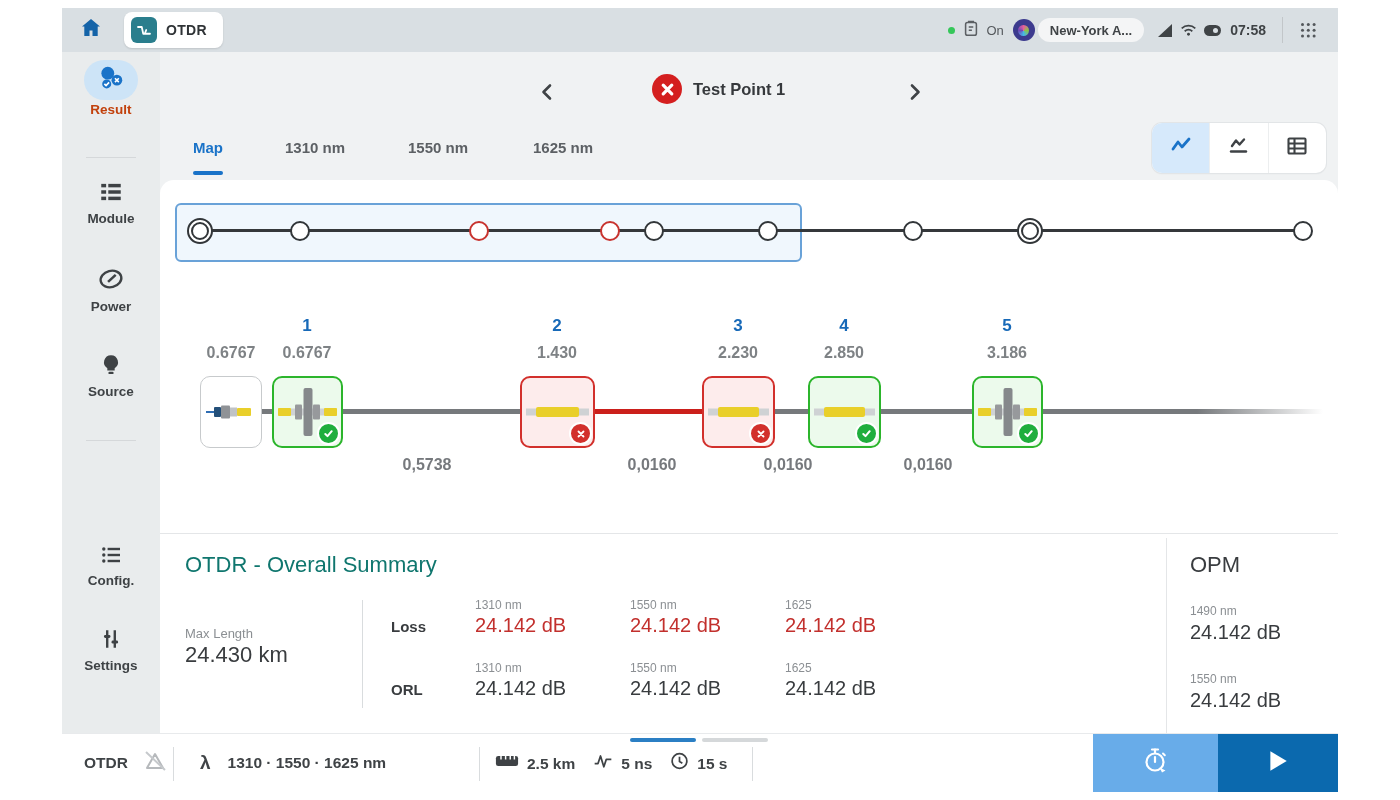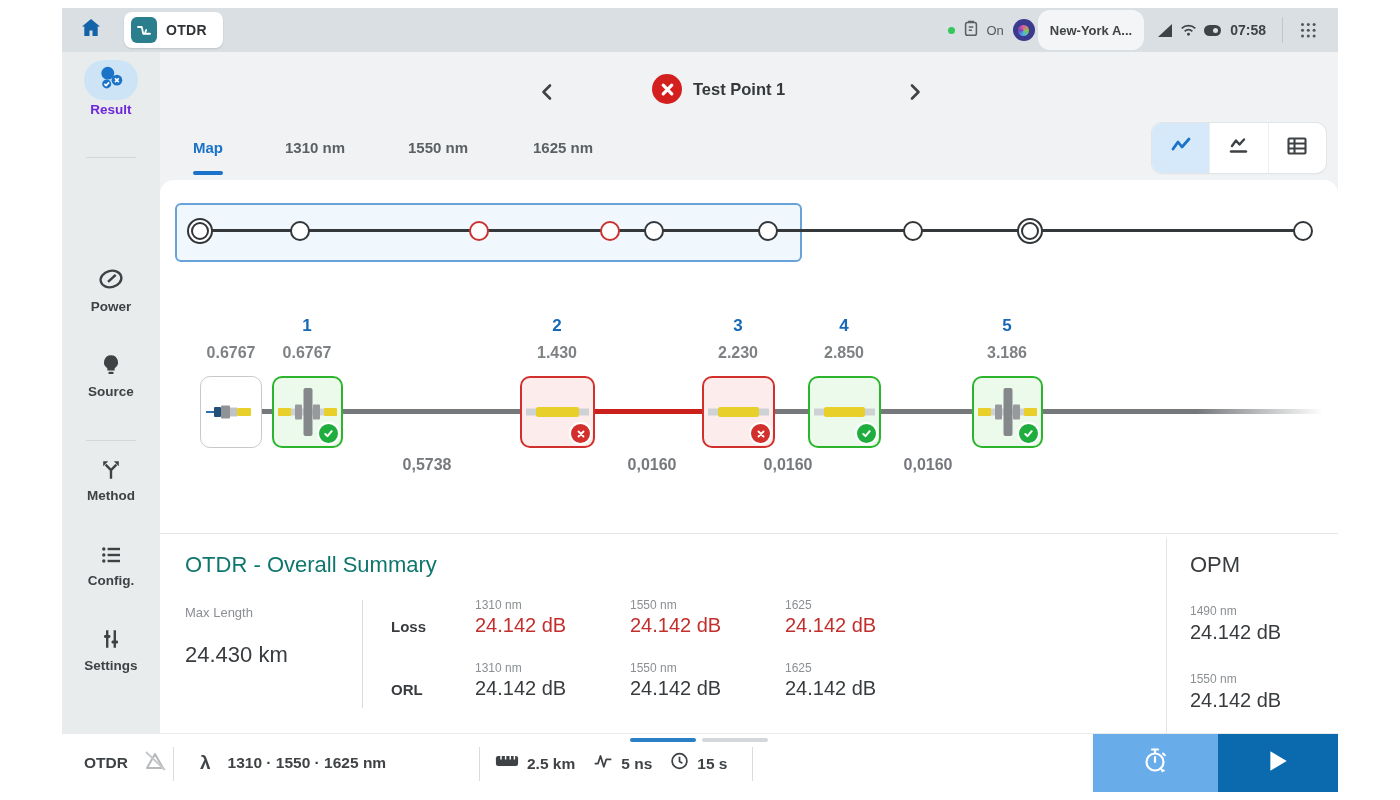--- a/index.html
+++ b/index.html
@@ -10,40 +10,40 @@
   .topbar{height:44px;background:#d9dfe3;display:flex;align-items:center;position:relative;}
   .home-btn{margin-left:16px;width:26px;height:26px;display:flex;align-items:center;justify-content:center;cursor:pointer;}
   .app-tab{margin-left:20px;background:#fff;border-radius:8px;height:36px;display:flex;align-items:center;gap:9px;padding:0 16px 0 7px;box-shadow:0 1px 2px rgba(0,0,0,.12);}
   .app-tab .tabicon{width:26px;height:26px;border-radius:6px;background:#2a7e8d;display:flex;align-items:center;justify-content:center;}
   .app-tab .tablabel{font-size:14px;font-weight:700;color:#2f3336;letter-spacing:.3px;}
   .tb-right{margin-left:auto;display:flex;align-items:center;margin-right:12px;}
   .green-dot{width:7px;height:7px;border-radius:50%;background:#35c75a;margin-right:7px;}
   .on-label{font-size:13px;color:#55595d;margin:0 9px 0 6px;text-align:center;}
   .avatar{width:22px;height:22px;border-radius:50%;background:#3c3a8e;display:flex;align-items:center;justify-content:center;margin-right:3px;}
   .avatar i{display:block;width:11px;height:11px;border-radius:50%;background:conic-gradient(#e85d9b,#8ac34a,#45b6e8,#7048b8,#e85d9b);}
-  .dev-pill{background:#f4f5f6;border-radius:12px;height:40px;display:flex;align-items:center;padding:0 12px;font-size:13px;font-weight:700;color:#3f4346;margin-right:14px;}
+  .dev-pill{background:#f4f5f6;border-radius:12px;height:24px;display:flex;align-items:center;padding:0 12px;font-size:13px;font-weight:700;color:#3f4346;margin-right:14px;}
   .sig-icon{width:0;height:0;border-left:14px solid transparent;border-bottom:13px solid #3f4346;margin-right:8px;}
   .wifi-icon{margin-right:7px;display:flex;}
   .batt-icon{width:17px;height:11px;border-radius:6px;background:#3f4346;position:relative;margin-right:9px;}
   .batt-icon::after{content:"";position:absolute;right:3px;top:3px;width:5px;height:5px;border-radius:50%;background:#d9dfe3;}
   .tb-time{font-size:14px;font-weight:700;color:#3f4346;margin-right:16px;}
   .tb-div{width:1px;height:26px;background:#c2c6c9;margin-right:18px;}
   .grid-icon{width:15px;height:15px;position:relative;margin-right:10px;}
   .grid-icon i{position:absolute;left:0;top:0;width:3.4px;height:3.4px;border-radius:50%;background:#53575b;
     box-shadow:5.8px 0 0 #53575b,11.6px 0 0 #53575b,0 5.8px 0 #53575b,5.8px 5.8px 0 #53575b,11.6px 5.8px 0 #53575b,0 11.6px 0 #53575b,5.8px 11.6px 0 #53575b,11.6px 11.6px 0 #53575b;}
 
   
   .bodyrow{display:flex;height:681px;}
   .sidebar{width:98px;background:#e9eced;position:relative;}
   .side-item{position:absolute;left:0;width:100%;text-align:center;cursor:pointer;}
   .side-pill{display:inline-flex;width:54px;height:40px;border-radius:20px;align-items:center;justify-content:center;}
   .side-pill.active{background:#cde4f7;}
   .side-ico{display:inline-flex;height:30px;align-items:center;justify-content:center;}
   .side-label{font-size:13.5px;font-weight:700;color:#3e4245;margin-top:2px;}
-  .side-label.active{color:#6d28d9;text-align:center;}
+  .side-label.active{color:#c2410c;text-align:center;}
   .side-div{position:absolute;left:24px;width:50px;height:1px;background:#d5d8da;}
 
   .main{flex:1;background:#f0f2f3;position:relative;}
 
   
   .chev{position:absolute;top:28px;width:20px;height:24px;display:flex;align-items:center;justify-content:center;cursor:pointer;}
   .hdr-title{position:absolute;left:492px;top:22px;display:flex;align-items:center;gap:11px;}
   .fail-badge-lg{width:30px;height:30px;border-radius:50%;background:#d41f1f;display:flex;align-items:center;justify-content:center;}
   .hdr-text{font-size:16.5px;font-weight:700;color:#36393c;}
 
@@ -93,21 +93,21 @@
   .launch-ico i{position:absolute;top:50%;transform:translateY(-50%);}
   .li-wire{left:5px;width:8px;height:2px;background:#2f6db3;}
   .li-navy{left:13px;width:7px;height:10px;background:#234f79;border-radius:1px;}
   .li-gray{left:20px;width:9px;height:13px;background:#8f9296;border-radius:1px;}
   .li-lgray{left:29px;width:7px;height:9px;background:#c0c3c6;}
   .li-yel{left:36px;width:14px;height:8px;background:#e9cf2a;border-radius:1px;}
 
   
   .hdiv{position:absolute;left:0;right:0;top:353px;height:1px;background:#e4e6e8;}
   .sum-title{position:absolute;left:25px;top:372px;font-size:22px;font-weight:500;color:#0f766e;}
-  .ml-label{position:absolute;left:25px;top:425px;font-size:13px;color:#8b8f93;}
+  .ml-label{position:absolute;left:25px;top:446px;font-size:13px;color:#8b8f93;}
   .ml-value{position:absolute;left:25px;top:462px;font-size:22px;font-weight:500;color:#393c3f;}
   .vd1{position:absolute;left:202px;top:420px;height:108px;width:1px;background:#d9dcde;}
   .row-label{position:absolute;left:231px;font-size:15px;font-weight:700;color:#393c3f;}
   .wl-h{position:absolute;font-size:12px;color:#8b8f93;}
   .wl-v{position:absolute;font-size:20px;font-weight:500;color:#393c3f;}
   .wl-v.red{color:#c2302d;}
   .vd2{position:absolute;left:1006px;top:358px;bottom:0;width:1px;background:#e4e6e8;}
   .opm-title{position:absolute;left:1030px;top:372px;font-size:22px;font-weight:500;color:#393c3f;}
   .opm-wl{position:absolute;left:1030px;font-size:12px;color:#8b8f93;}
   .opm-val{position:absolute;left:1030px;font-size:20px;font-weight:500;color:#393c3f;}
@@ -184,49 +184,52 @@
                 <circle cx="19.5" cy="16" r="5" fill="#1a73c8"></circle>
                 <circle cx="10" cy="19.5" r="4.2" fill="#1a73c8"></circle>
                 <path d="M7.8 19.5l1.6 1.6 2.8-3" stroke="#fff" stroke-width="1.6" fill="none"></path>
                 <path d="M17.7 14.2l3.6 3.6M21.3 14.2l-3.6 3.6" stroke="#fff" stroke-width="1.5"></path>
               </svg>
         </span>
           </span>
         <div class="side-label active">Result</div>
       </div>
       <div class="side-div" style="top:105px"></div>
+      <div class="side-item" style="top:125px">
+        <span class="side-ico">
+          <svg width="26" height="26" viewBox="0 0 24 24" fill="#3e4245">
+              <rect x="3" y="4.5" width="4.5" height="3.2"></rect>
+              <rect x="9.5" y="4.5" width="11.5" height="3.2"></rect>
+              <rect x="3" y="10.4" width="4.5" height="3.2"></rect>
+              <rect x="9.5" y="10.4" width="11.5" height="3.2"></rect>
+              <rect x="3" y="16.3" width="4.5" height="3.2"></rect>
+              <rect x="9.5" y="16.3" width="11.5" height="3.2"></rect>
+            </svg>
+        </span>
+        <div class="side-label">Module</div>
+      </div>
       <div class="side-item" style="top:212px">
         <span class="side-ico">
           <svg width="28" height="28" viewBox="0 0 24 24" fill="none" stroke="#3e4245" stroke-width="2">
               <ellipse cx="12" cy="12" rx="9" ry="7" transform="rotate(-14 12 12)"></ellipse>
               <path d="M9.5 14.5L16 8.5" stroke-width="2.2"></path>
             </svg>
         </span>
         <div class="side-label">Power</div>
       </div>
       <div class="side-item" style="top:298px">
         <span class="side-ico">
           <svg width="26" height="26" viewBox="0 0 24 24" fill="#3e4245">
               <path d="M12 3a6.5 6.5 0 0 0-3.4 12V17h6.8v-2A6.5 6.5 0 0 0 12 3z"></path>
               <rect x="9.6" y="18.2" width="4.8" height="2.2" rx="1.1"></rect>
             </svg>
         </span>
         <div class="side-label">Source</div>
       </div>
       <div class="side-div" style="top:388px"></div>
-      <div class="side-item" style="top:402px">
-        <span class="side-ico">
-          <svg width="26" height="26" viewBox="0 0 24 24" fill="none" stroke="#3e4245" stroke-width="2.2">
-              <path d="M12 21v-8M12 13L7 8M12 13l5-5"></path>
-              <path d="M4.8 4.8h4.6L4.8 9.4z" fill="#3e4245" stroke="none"></path>
-              <path d="M19.2 4.8h-4.6l4.6 4.6z" fill="#3e4245" stroke="none"></path>
-            </svg>
-        </span>
-        <div class="side-label">Method</div>
-      </div>
       <div class="side-item" style="top:572px">
         <span class="side-ico">
           <svg width="26" height="26" viewBox="0 0 24 24" fill="none" stroke="#3e4245" stroke-width="2.2">
               <path d="M8.5 4v16M15.5 4v16"></path>
               <rect x="5.5" y="8.2" width="6" height="2.8" rx="1.2" fill="#3e4245" stroke="none"></rect>
               <rect x="12.5" y="13.4" width="6" height="2.8" rx="1.2" fill="#3e4245" stroke="none"></rect>
             </svg>
         </span>
         <div class="side-label">Settings</div>
       </div>

